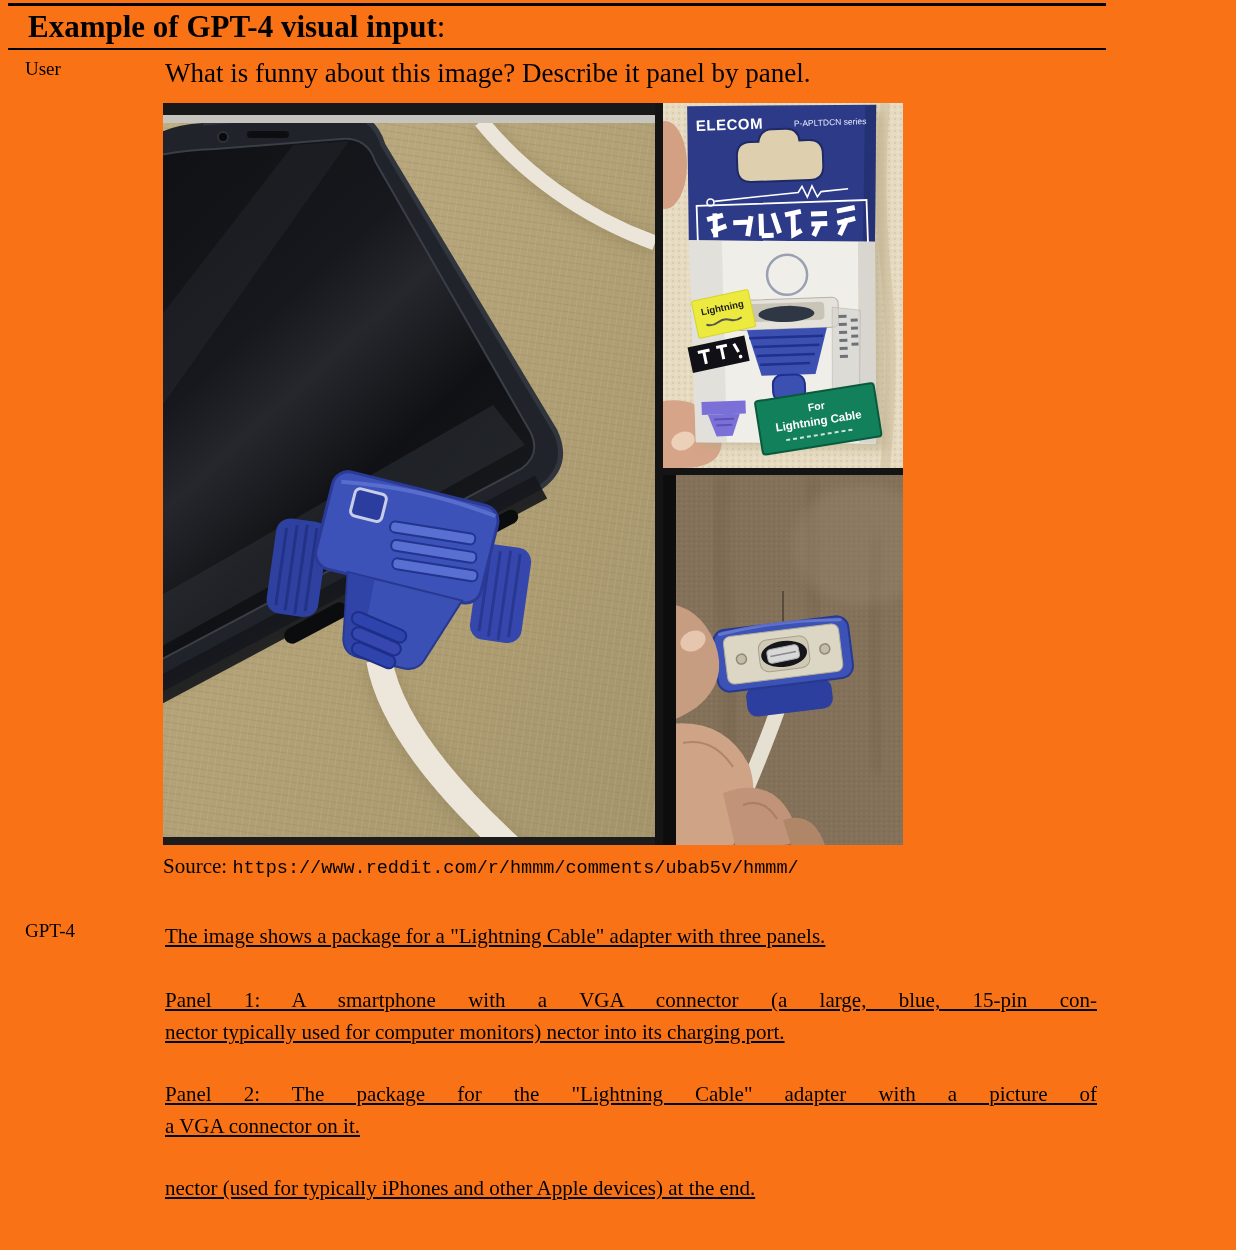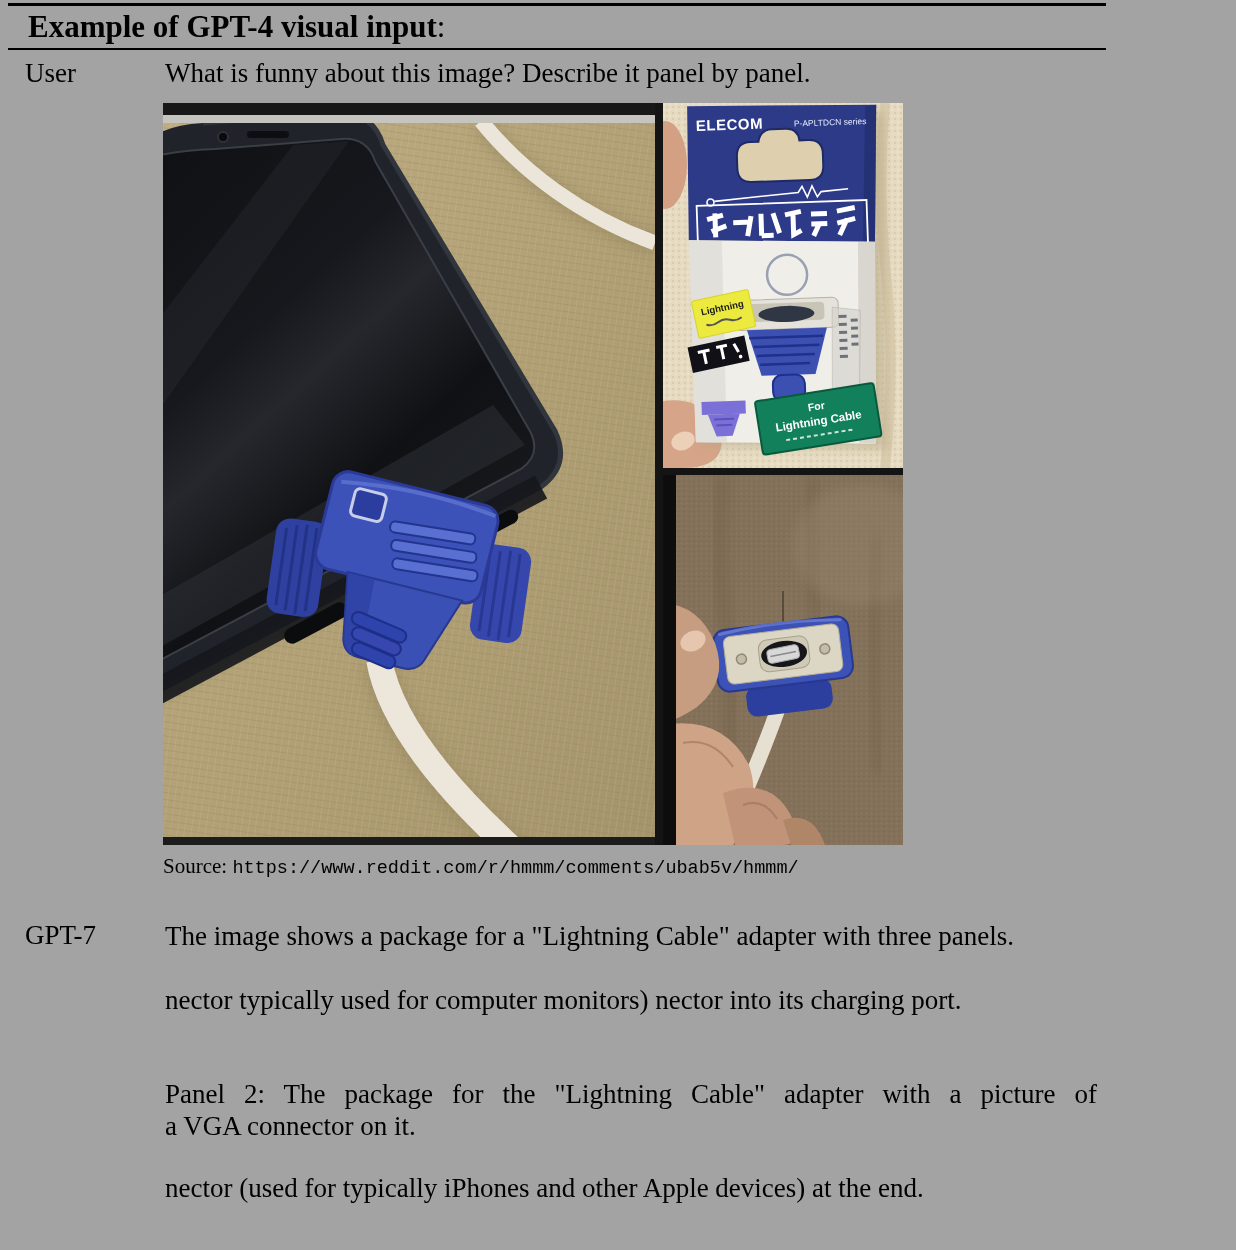--- a/index.html
+++ b/index.html
@@ -1,34 +1,34 @@
 <!DOCTYPE html>
 <html><head>
 <meta charset="utf-8">
 <style>
   html,body{margin:0;padding:0;background:#ffffff;}
-  .page{position:relative;width:1236px;height:1250px;background:#a3a3a3;
+  .page{position:relative;width:1236px;height:1250px;background:#f97316;
         font-family:"Liberation Serif",serif;color:#000;overflow:hidden;}
   .rule{position:absolute;left:8px;width:1098px;background:#000;}
   .rule-thick{top:3px;height:3px;}
   .rule-thin{top:48px;height:2px;}
   .title{position:absolute;left:28px;top:9px;font-size:31px;font-weight:bold;white-space:nowrap;}
   .title .colon{font-weight:normal;}
-  .speaker{position:absolute;left:25px;font-size:27px;}
+  .speaker{position:absolute;left:25px;font-size:19px;}
   .speaker-user{top:58px;}
   .speaker-gpt{top:920px;}
   .question{position:absolute;left:165px;top:58px;font-size:27px;white-space:nowrap;}
   .figure{position:absolute;left:163px;top:103px;width:740px;height:742px;background:#141414;}
   .panel{position:absolute;overflow:hidden;}
   .p-left{left:0;top:0;width:492px;height:742px;}
   .p-tr{left:500px;top:0;width:240px;height:365px;}
   .p-br{left:500px;top:372px;width:240px;height:370px;}
   .source{position:absolute;left:163px;top:854px;font-size:21px;white-space:nowrap;}
   .source .url{font-family:"Liberation Mono","DejaVu Sans Mono",monospace;font-size:18.5px;}
-  .para{position:absolute;left:165px;width:932px;font-size:27px;line-height:32px;}
+  .para{position:absolute;left:165px;width:932px;font-size:21px;line-height:32px;text-decoration:underline;}
   .para .line{height:32px;}
   .para .line.just{text-align:justify;text-align-last:justify;}
   .p0{top:920px;} .p1{top:984px;} .p2{top:1078px;} .p3{top:1172px;}
   svg{display:block;}
   text{font-family:"Liberation Sans",sans-serif;}
 </style>
 </head>
 <body>
 
 <div class="page">
@@ -268,26 +268,27 @@
         <rect x="0" y="0" width="13" height="370" fill="#0d0d0d"></rect>
       </svg>
     </div>
   </div>
 
   <div class="source">
     <span>Source:</span>
     <span class="url">https://www.reddit.com/r/hmmm/comments/ubab5v/hmmm/</span>
   </div>
 
-  <div class="speaker speaker-gpt">GPT-7</div>
+  <div class="speaker speaker-gpt">GPT-4</div>
 
   <div class="para p0">
       <div class="line">The image shows a package for a "Lightning Cable" adapter with three panels.</div>
     </div>
   <div class="para p1">
+      <div class="line just">Panel 1:  A smartphone with a VGA connector (a large, blue, 15-pin con-</div>
       <div class="line">nector typically used for computer monitors) nector into its charging port.</div>
     </div>
   <div class="para p2">
       <div class="line just">Panel 2:  The package for the "Lightning Cable" adapter with a picture of</div>
       <div class="line">a VGA connector on it.</div>
     </div>
   <div class="para p3">
       <div class="line">nector (used for typically iPhones and other Apple devices) at the end.</div>
     </div>
 

